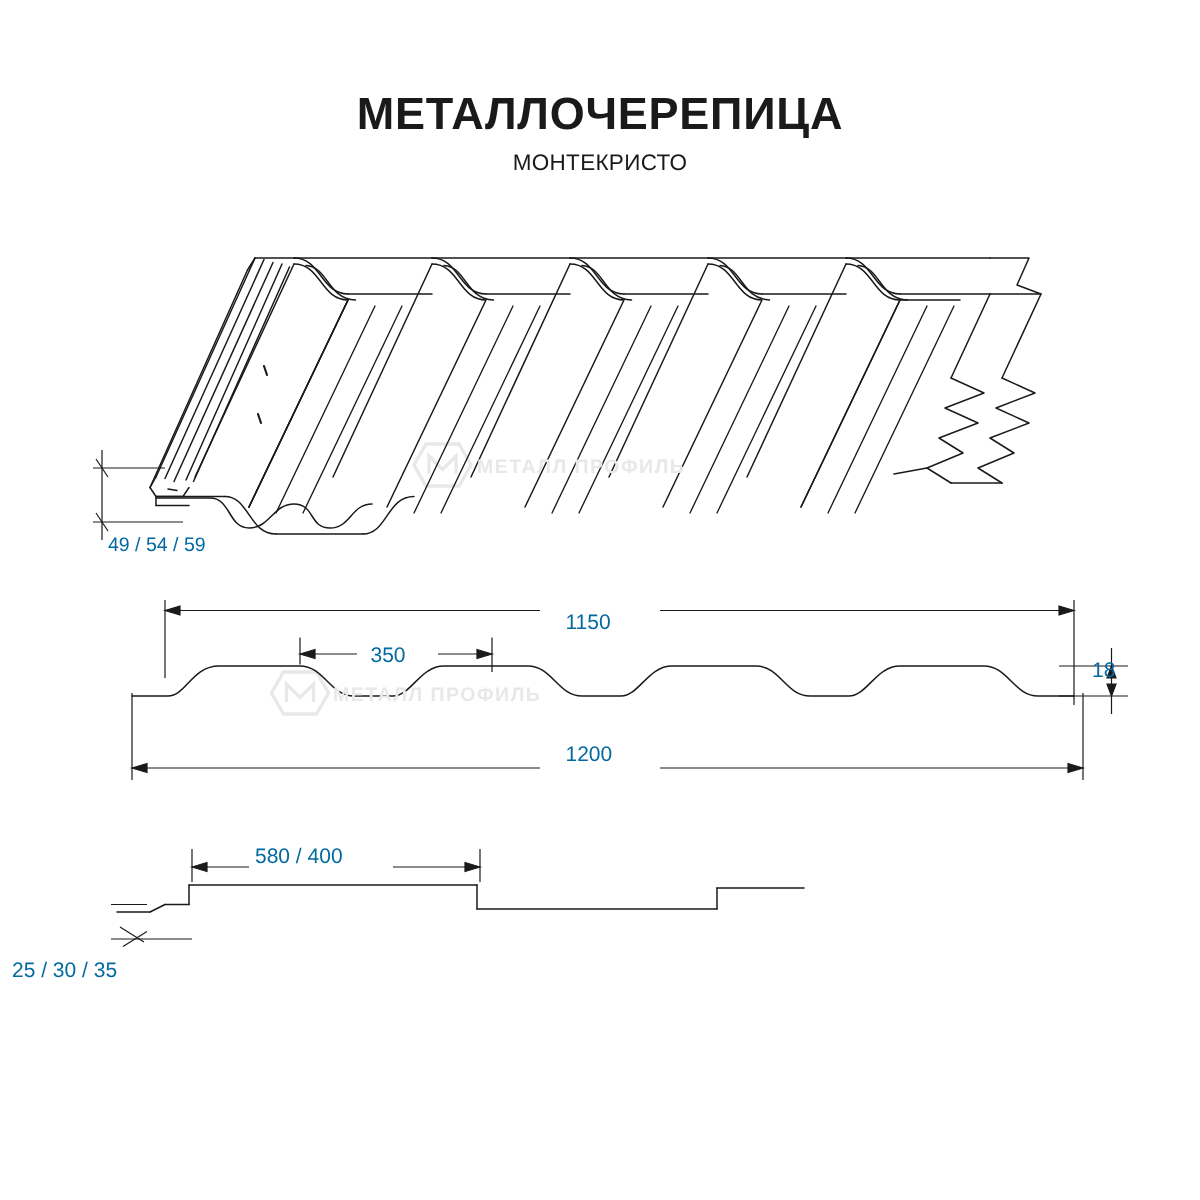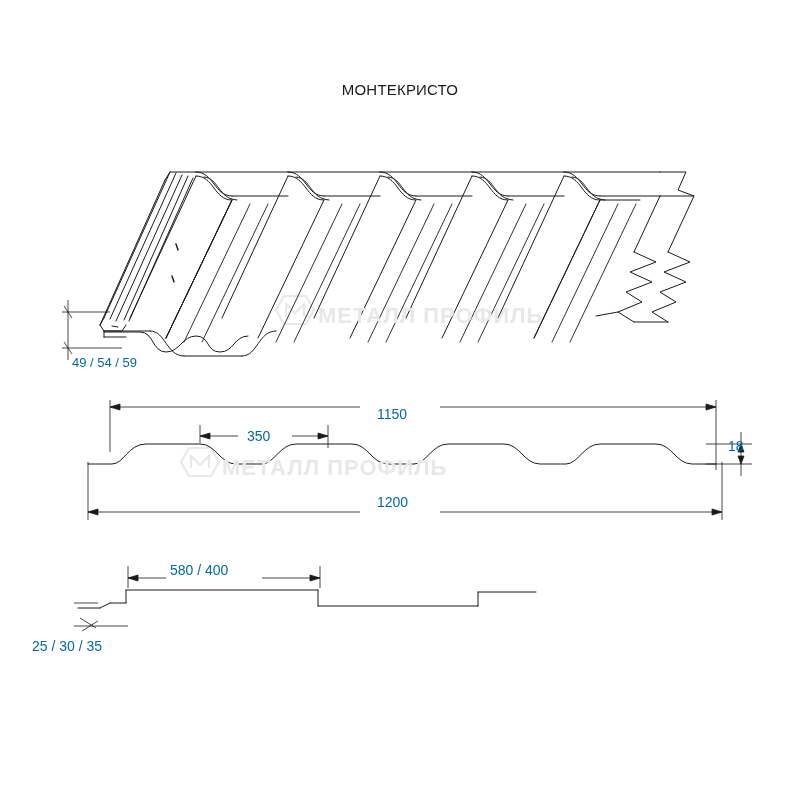--- a/index.html
+++ b/index.html
@@ -33,44 +33,45 @@
     font-size: 30px;
     font-weight: bold;
     letter-spacing: 0.5px;
     color: #1a1a1a;
     line-height: 1.1;
   }
   .title-sub {
     font-size: 15px;
     font-weight: normal;
     color: #1a1a1a;
-    margin-top: 21px;
+    margin-top: 7px;
     letter-spacing: 0.2px;
   }
   .dim-label {
     position: absolute;
     font-size: 13px;
     color: #0369a1;
     white-space: nowrap;
   }
   .wm {
     position: absolute;
-    font-size: 22px;
+    font-size: 13px;
     font-weight: bold;
     color: #e8e8e8;
     letter-spacing: 1px;
     white-space: nowrap;
     pointer-events: none;
   }
   svg { display: block; }
 </style>
 </head>
 <body>
 
 <div class="title-block">
+  <div class="title-main">МЕТАЛЛОЧЕРЕПИЦА</div>
   <div class="title-sub">МОНТЕКРИСТО</div>
 </div>
 
 <svg id="sheet" viewBox="0 0 800 800">
   <defs>
     <g id="wmlogo">
       <path d="M0 14 L8 0 L30 0 L38 14 L30 28 L8 28 Z" fill="none" stroke="#e8e8e8" stroke-width="2.2"></path>
       <path d="M10 20 L10 8 L19 17 L28 8 L28 20" fill="none" stroke="#e8e8e8" stroke-width="2.2"></path>
     </g>
   </defs>
@@ -273,16 +274,16 @@
     <path d="M82 631 L98 621"></path>
   </g>
 </svg>
 
 <div class="dim-label" style="left:72px; top:355px;">49 / 54 / 59</div>
 <div class="dim-label" style="left:377px; top:390px; font-size:14px;margin-top:16px;">1150</div>
 <div class="dim-label" style="left:247px; top:428px; font-size:14px;">350</div>
 <div class="dim-label" style="left:728px; top:438px; font-size:14px;">18</div>
 <div class="dim-label" style="left:377px; top:494px; font-size:14px;">1200</div>
 <div class="dim-label" style="left:170px; top:562px; font-size:14px;">580 / 400</div>
-<div class="dim-label" style="left:32px; top:638px; font-size:14px;">25 / 30 / 35</div>
+<div class="dim-label" style="left:8px; top:638px; font-size:14px;">25 / 30 / 35</div>
 
 <div class="wm" style="left:318px; top:303px;">МЕТАЛЛ ПРОФИЛЬ</div>
 <div class="wm" style="left:222px; top:455px;">МЕТАЛЛ ПРОФИЛЬ</div>
 
 </body></html>

